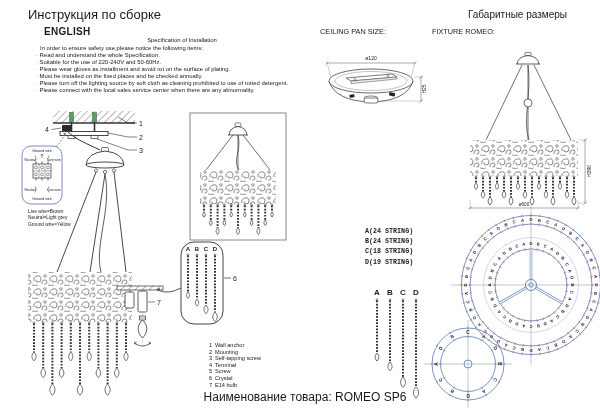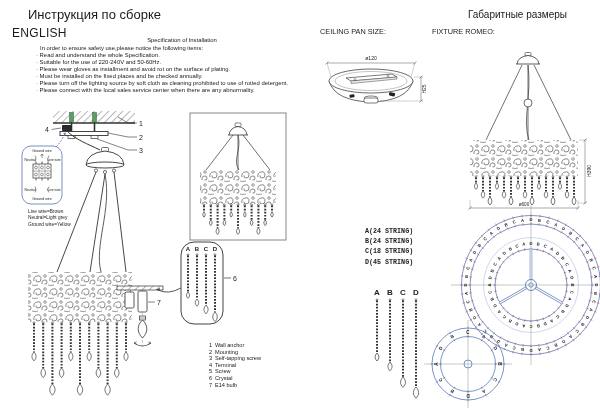--- a/index.html
+++ b/index.html
@@ -1,21 +1,21 @@
 <!DOCTYPE html>
 <html><head>
 <meta charset="utf-8">
 <style>
   html,body{margin:0;padding:0;background:#f0f0f0}
   .page{position:relative;width:600px;height:413px;background:#ffffff;
         font-family:"Liberation Sans","DejaVu Sans",sans-serif;color:#1a1a1a;overflow:hidden}
   .abs{position:absolute}
   .title-ru{left:28px;top:7px;font-size:13px}
   .title-dims{right:33px;top:9px;font-size:10px}
-  .lang{left:12px;top:26px;font-size:12px;font-weight:normal;letter-spacing:.3px}
+  .lang{left:44px;top:26px;font-size:10px;font-weight:bold;letter-spacing:.3px}
   .spec{left:32px;top:37px;width:300px;font-size:5.9px;line-height:7px;color:#222}
   .spec-title{text-align:center;margin-bottom:1px}
   .spec-intro{padding-left:8px}
   .bullet{padding-left:4px}
   .bullet::before{content:"· "}
   .pan-title{left:320px;top:27px;font-size:7.3px}
   .fix-title{left:432px;top:27px;font-size:7.3px}
   .stypes{left:365px;top:226px;font-family:Liberation Mono, monospace;
           font-size:6.7px;line-height:10.2px;font-weight:bold;color:#222}
   .legend{left:28px;top:209px;font-size:4.8px;line-height:6.3px;color:#222}
@@ -648,32 +648,36 @@
     <div class="bullet">Please connect with the local sales service center when there are any abnormality.</div>
   </div>
 
   <div class="abs pan-title">CEILING PAN SIZE:</div>
   <div class="abs fix-title">FIXTURE ROMEO:</div>
 
   <div class="abs stypes">
     <div>A(24 STRING)</div>
     <div>B(24 STRING)</div>
     <div>C(18 STRING)</div>
-    <div>D(45 STRING)</div>
+    <div>D(19 STRING)</div>
   </div>
 
   <div class="abs legend">
     <div>Live wire=Brown</div>
     <div>Neutral=Light grey</div>
     <div>Ground wire=Yellow</div>
   </div>
 
   <div class="abs parts">
     <div><span class="pn">1</span><span>Wall anchor</span></div>
     <div><span class="pn">2</span><span>Mounting</span></div>
     <div><span class="pn">3</span><span>Self-tapping screw</span></div>
     <div><span class="pn">4</span><span>Terminal</span></div>
     <div><span class="pn">5</span><span>Screw</span></div>
     <div><span class="pn">6</span><span>Crystal</span></div>
     <div><span class="pn">7</span><span>E14 bulb</span></div>
   </div>
 
+  <div class="abs product">
+    <span>Наименование товара:</span>
+    <span>ROMEO SP6</span>
+  </div>
 </div>
 
 </body></html>

